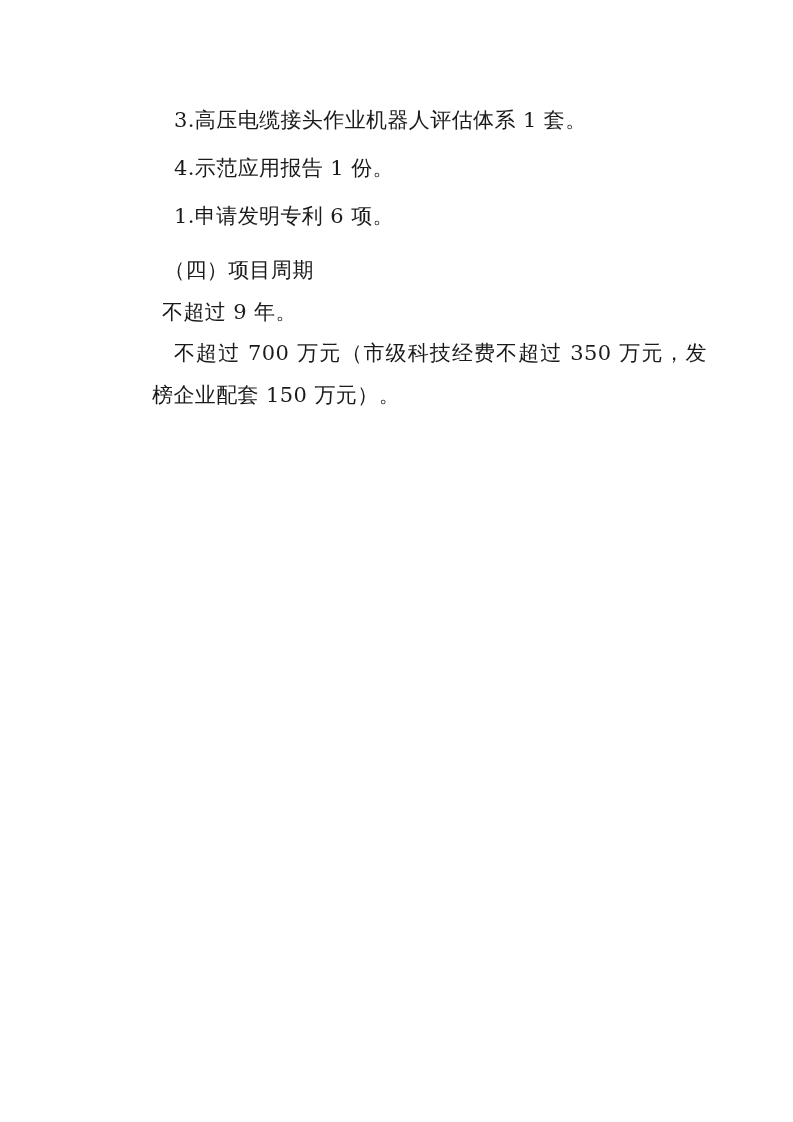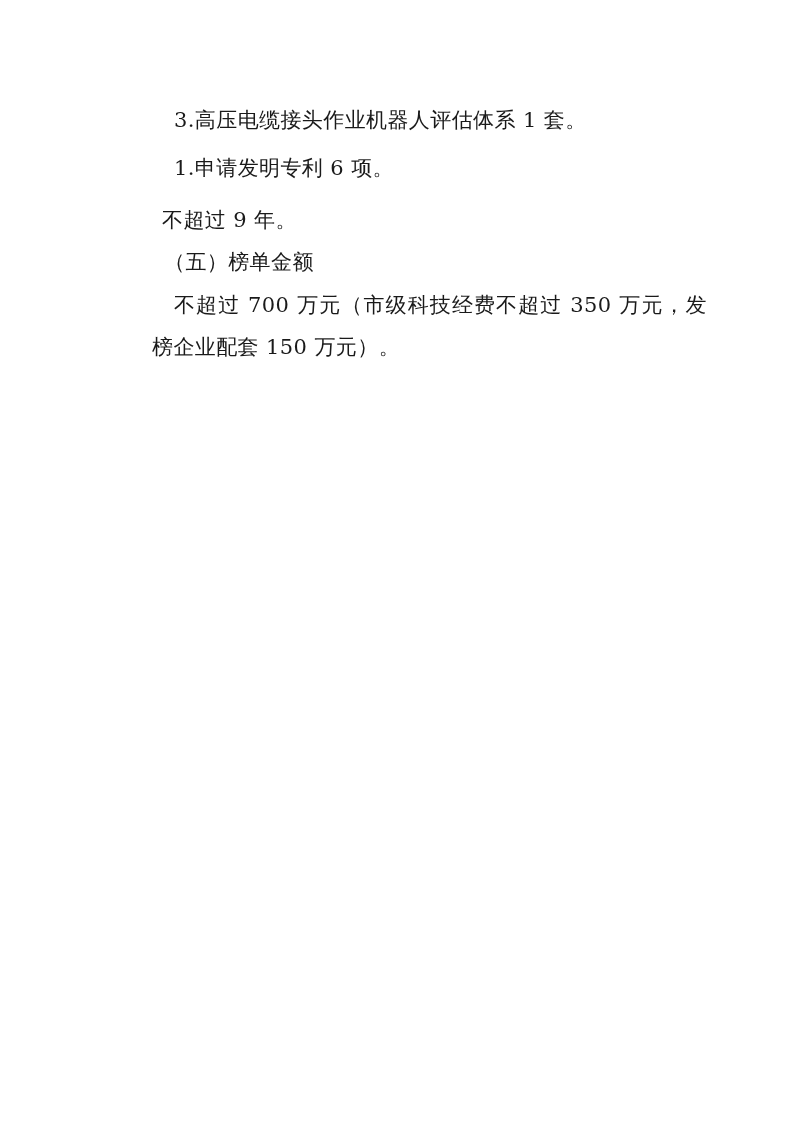--- a/index.html
+++ b/index.html
@@ -56,23 +56,24 @@
   }
   .spacer-sm { height: 8px; }
 </style>
 </head>
 <body>
 
 <div class="page">
   <div class="doc-body">
 
     <div class="line-item para">3.高压电缆接头作业机器人评估体系 1 套。</div>
+    <div class="line-item para">4.示范应用报告 1 份。</div>
     <div class="line-item para">1.申请发明专利 6 项。</div>
 
     <div class="spacer-sm"></div>
 
+    <div class="heading para">（四）项目周期</div>
     <div class="sub-line para">不超过 9 年。</div>
 
-    <div class="heading para">（五）榜单金额</div>
     <div class="flow para">不超过 700 万元（市级科技经费不超过 350 万元，发榜企业配套 150 万元）。</div>
 
   </div>
 </div>
 
 </body></html>

